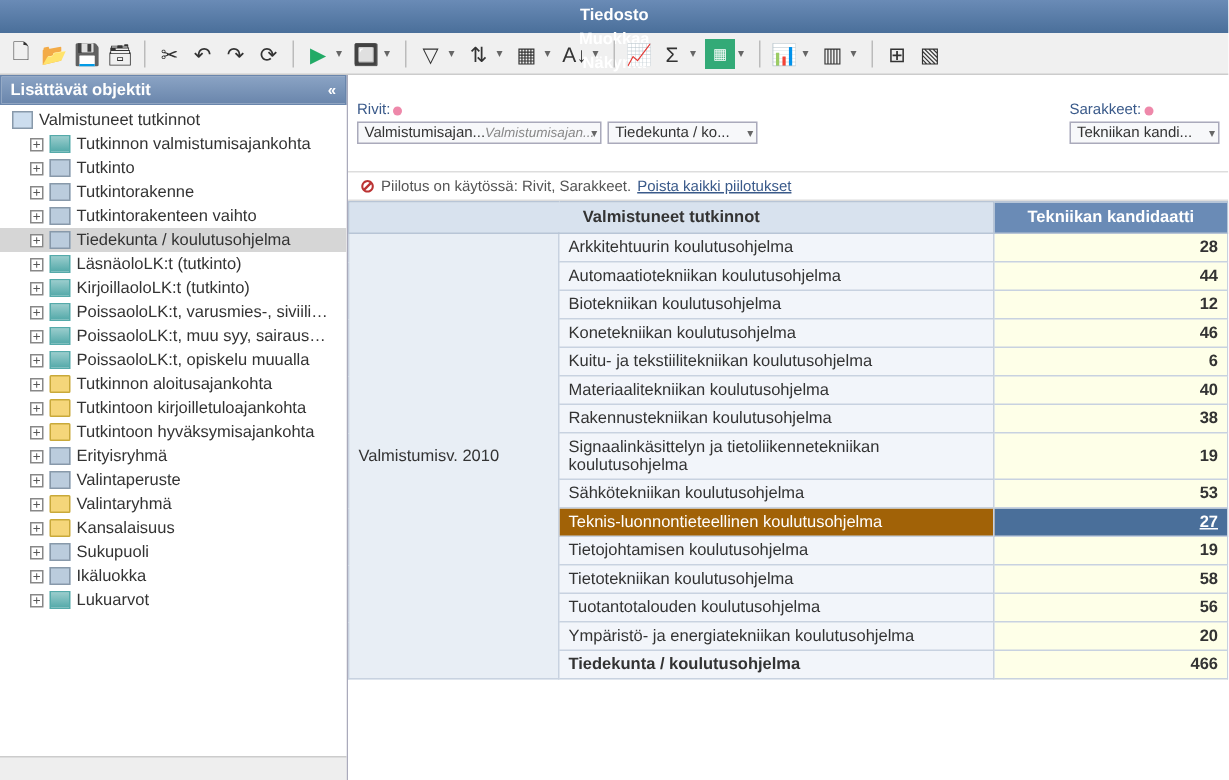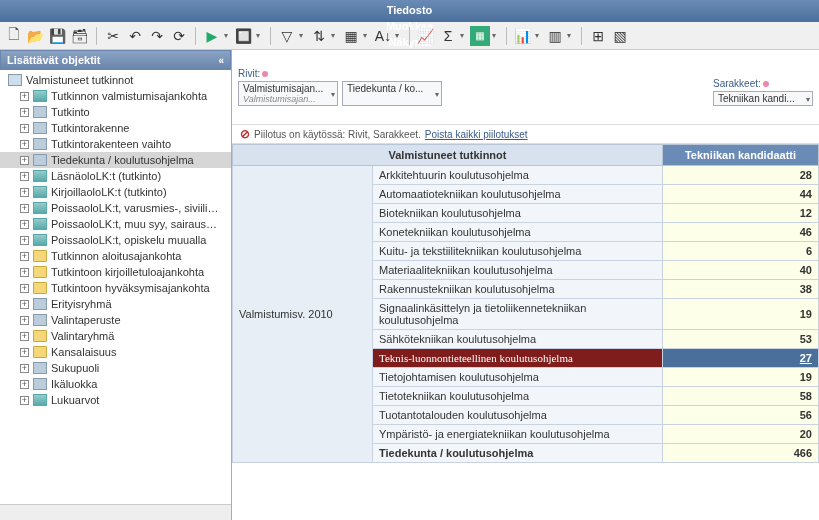--- a/index.html
+++ b/index.html
@@ -28,39 +28,39 @@
 .ticon.bar { background: linear-gradient(#9cc, #5aa); border: 1px solid #5aa; }
 .ticon.hier { background: #bcd; border: 1px solid #89a; }
 .ticon.root { background: #cde; border: 1px solid #89a; }
 
 .content { flex: 1; display: flex; flex-direction: column; overflow: hidden; }
 .axis-bar { display: flex; padding: 18px 6px; gap: 10px; align-items: flex-end; border-bottom: 1px solid #ddd; }
 .axis-group { display: flex; flex-direction: column; gap: 2px; }
 .axis-label { color: #3a5a8a; font-size: 10px; display: flex; align-items: center; gap: 2px; }
 .axis-label .dot { width: 6px; height: 6px; background: #e8a; border-radius: 50%; }
 .axis-chips { display: flex; gap: 4px; }
-.chip { border: 1px solid #aab; background: #f7f8fa; padding: 1px 4px; display: flex; flex-direction: column; font-size: 10px; min-width: 100px; position: relative; justify-content: space-between; }
+.chip { border: 1px solid #aab; background: #f7f8fa; padding: 1px 4px; display: flex; flex-direction: row; font-size: 10px; min-width: 100px; position: relative; justify-content: space-between; }
 .chip .main-label { color: #333; }
 .chip .sub-label { color: #888; font-style: italic; font-size: 9px; }
 .chip .dd-icon { position: absolute; right: 2px; top: 50%; transform: translateY(-50%); font-size: 8px; color: #666; }
 .axis-spacer { flex: 1; }
 
 .filter-bar { padding: 2px 8px; color: #555; display: flex; align-items: center; gap: 4px; border-bottom: 1px solid #ddd; font-size: 10px; }
 .filter-bar .ficon { color: #b33; font-weight: bold; font-size: 12px; }
 .filter-bar a { color: #3a5a8a; text-decoration: underline; cursor: pointer; }
 
 .grid-wrap { flex: 1; overflow: auto; }
 .grid { border-collapse: collapse; width: 100%; }
 .grid th { background: #d8e2ee; border: 1px solid #b8c5d6; padding: 4px 6px; font-weight: bold; text-align: center; color: #333; }
 .grid th.col-head { background: #6a8bb6; color: #fff; }
 .grid td { border: 1px solid #c8d2e0; padding: 3px 6px; }
 .grid td.rowlabel { background: #e8eef5; width: 140px; vertical-align: middle; }
 .grid td.catname { background: #f2f5fa; }
 .grid td.val { background: #feffe8; text-align: right; font-weight: bold; color: #333; width: 156px; }
-.grid tr.highlight td.catname { background: #7f1d1d; color: #fff; font-family: Liberation Serif, serif; }
+.grid tr.highlight td.catname { background: #a16207; color: #fff; }
 .grid tr.highlight td.val { background: #4a6f9a; color: #fff; text-decoration: underline; }
 .grid tr.total td.catname { font-weight: bold; background: #f2f5fa; }
 .grid tr.total td.val { font-weight: bold; }
 
 .scrollbar-stub { height: 16px; background: #eee; border-top: 1px solid #ccc; }
 </style>
 </head>
 <body>
 
 <div class="menubar">

